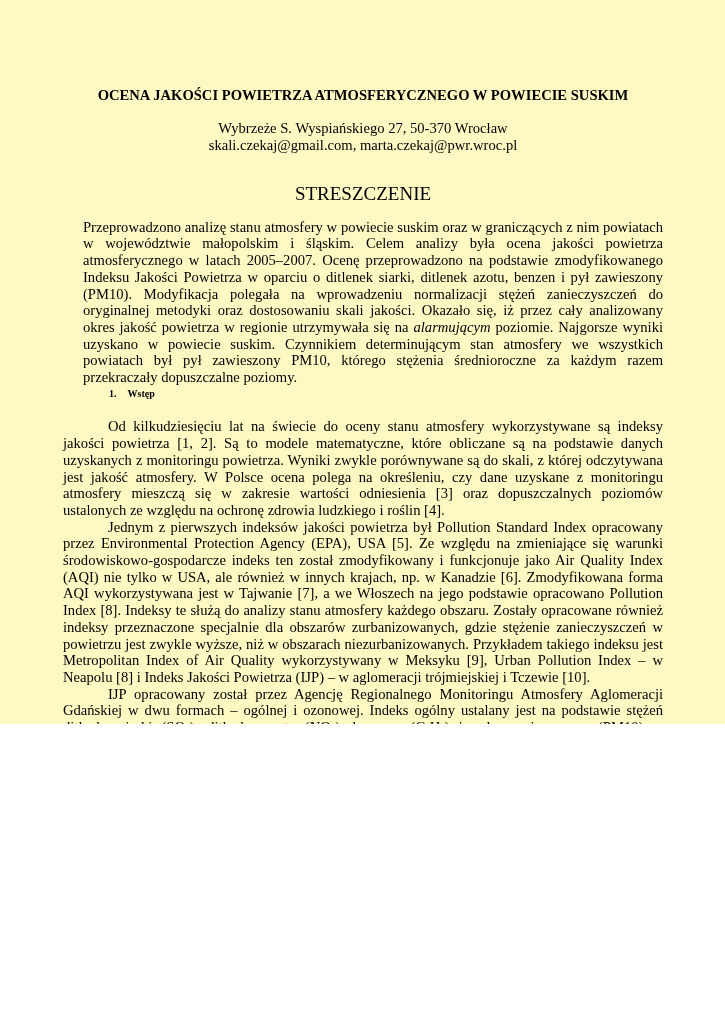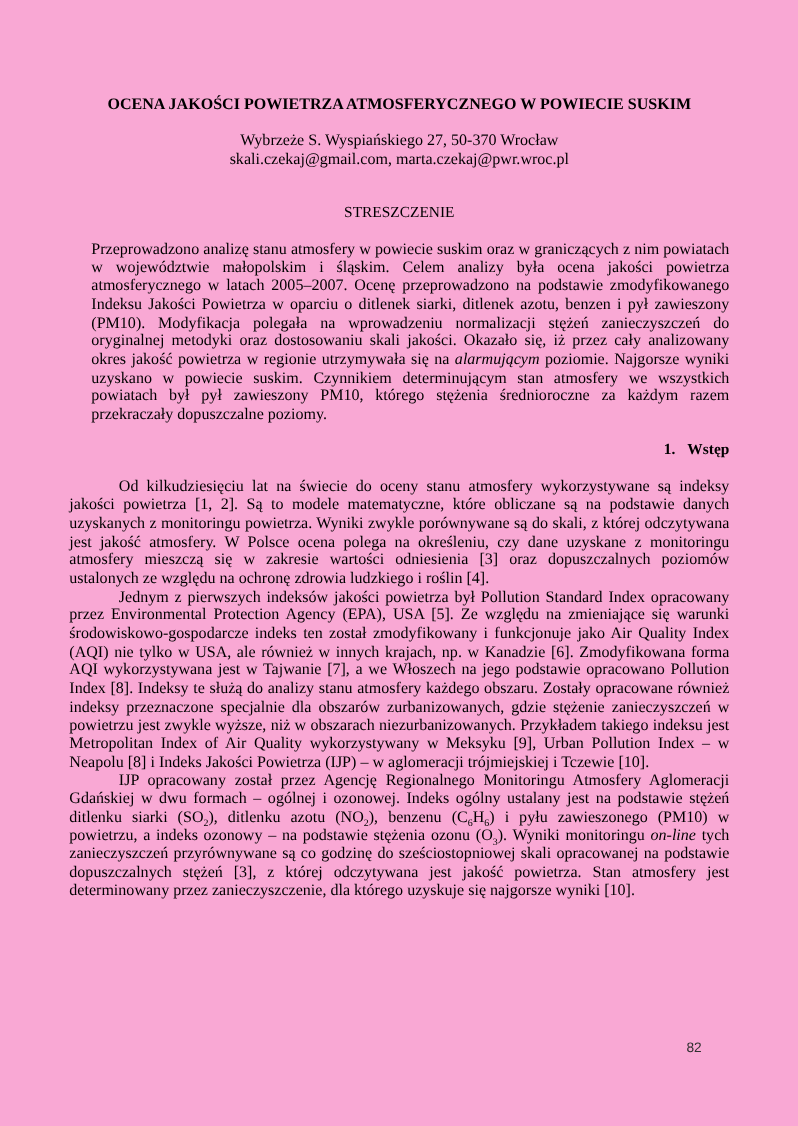--- a/index.html
+++ b/index.html
@@ -3,22 +3,22 @@
 <meta charset="utf-8">
 <style>
   html, body {
     margin: 0;
     padding: 0;
     background: #ffffff;
   }
   .page {
     position: relative;
     width: 725px;
-    height: 1024px;
-    background: #f9a8d4;
+    height: 724px;
+    background: #fef9c3;
     color: #000000;
     font-family: "Liberation Serif", "DejaVu Serif", serif;
     overflow: hidden;
   }
   .content {
     position: absolute;
     left: 63px;
     top: 87px;
     width: 600px;
   }
@@ -30,45 +30,43 @@
   }
   .authors {
     margin-top: 16px;
     text-align: center;
     font-size: 14.6px;
     line-height: 17.6px;
   }
   .abstract-heading {
     margin-top: 31px;
     text-align: center;
-    font-size: 14px;
+    font-size: 19px;
     line-height: 16.7px;
   }
   .par {
     margin: 0;
     text-align: justify;
     font-size: 14.6px;
     line-height: 16.7px;
   }
   .abstract {
     margin-top: 16px;
     margin-left: 20px;
   }
   .indent {
     text-indent: 45px;
     font-family: Liberation Serif, serif;
   }
   .section-heading {
-    margin-top: 16px;
     margin-bottom: 16px;
     padding-left: 46px;
     font-weight: 700;
-    font-size: 14px;
+    font-size: 10px;
     line-height: 16.7px;
-    text-align: right;
   }
   .sec-num {
     margin-right: 11px;
   }
   sub {
     font-size: 0.62em;
     line-height: 0;
   }
   i {
     font-style: italic;

